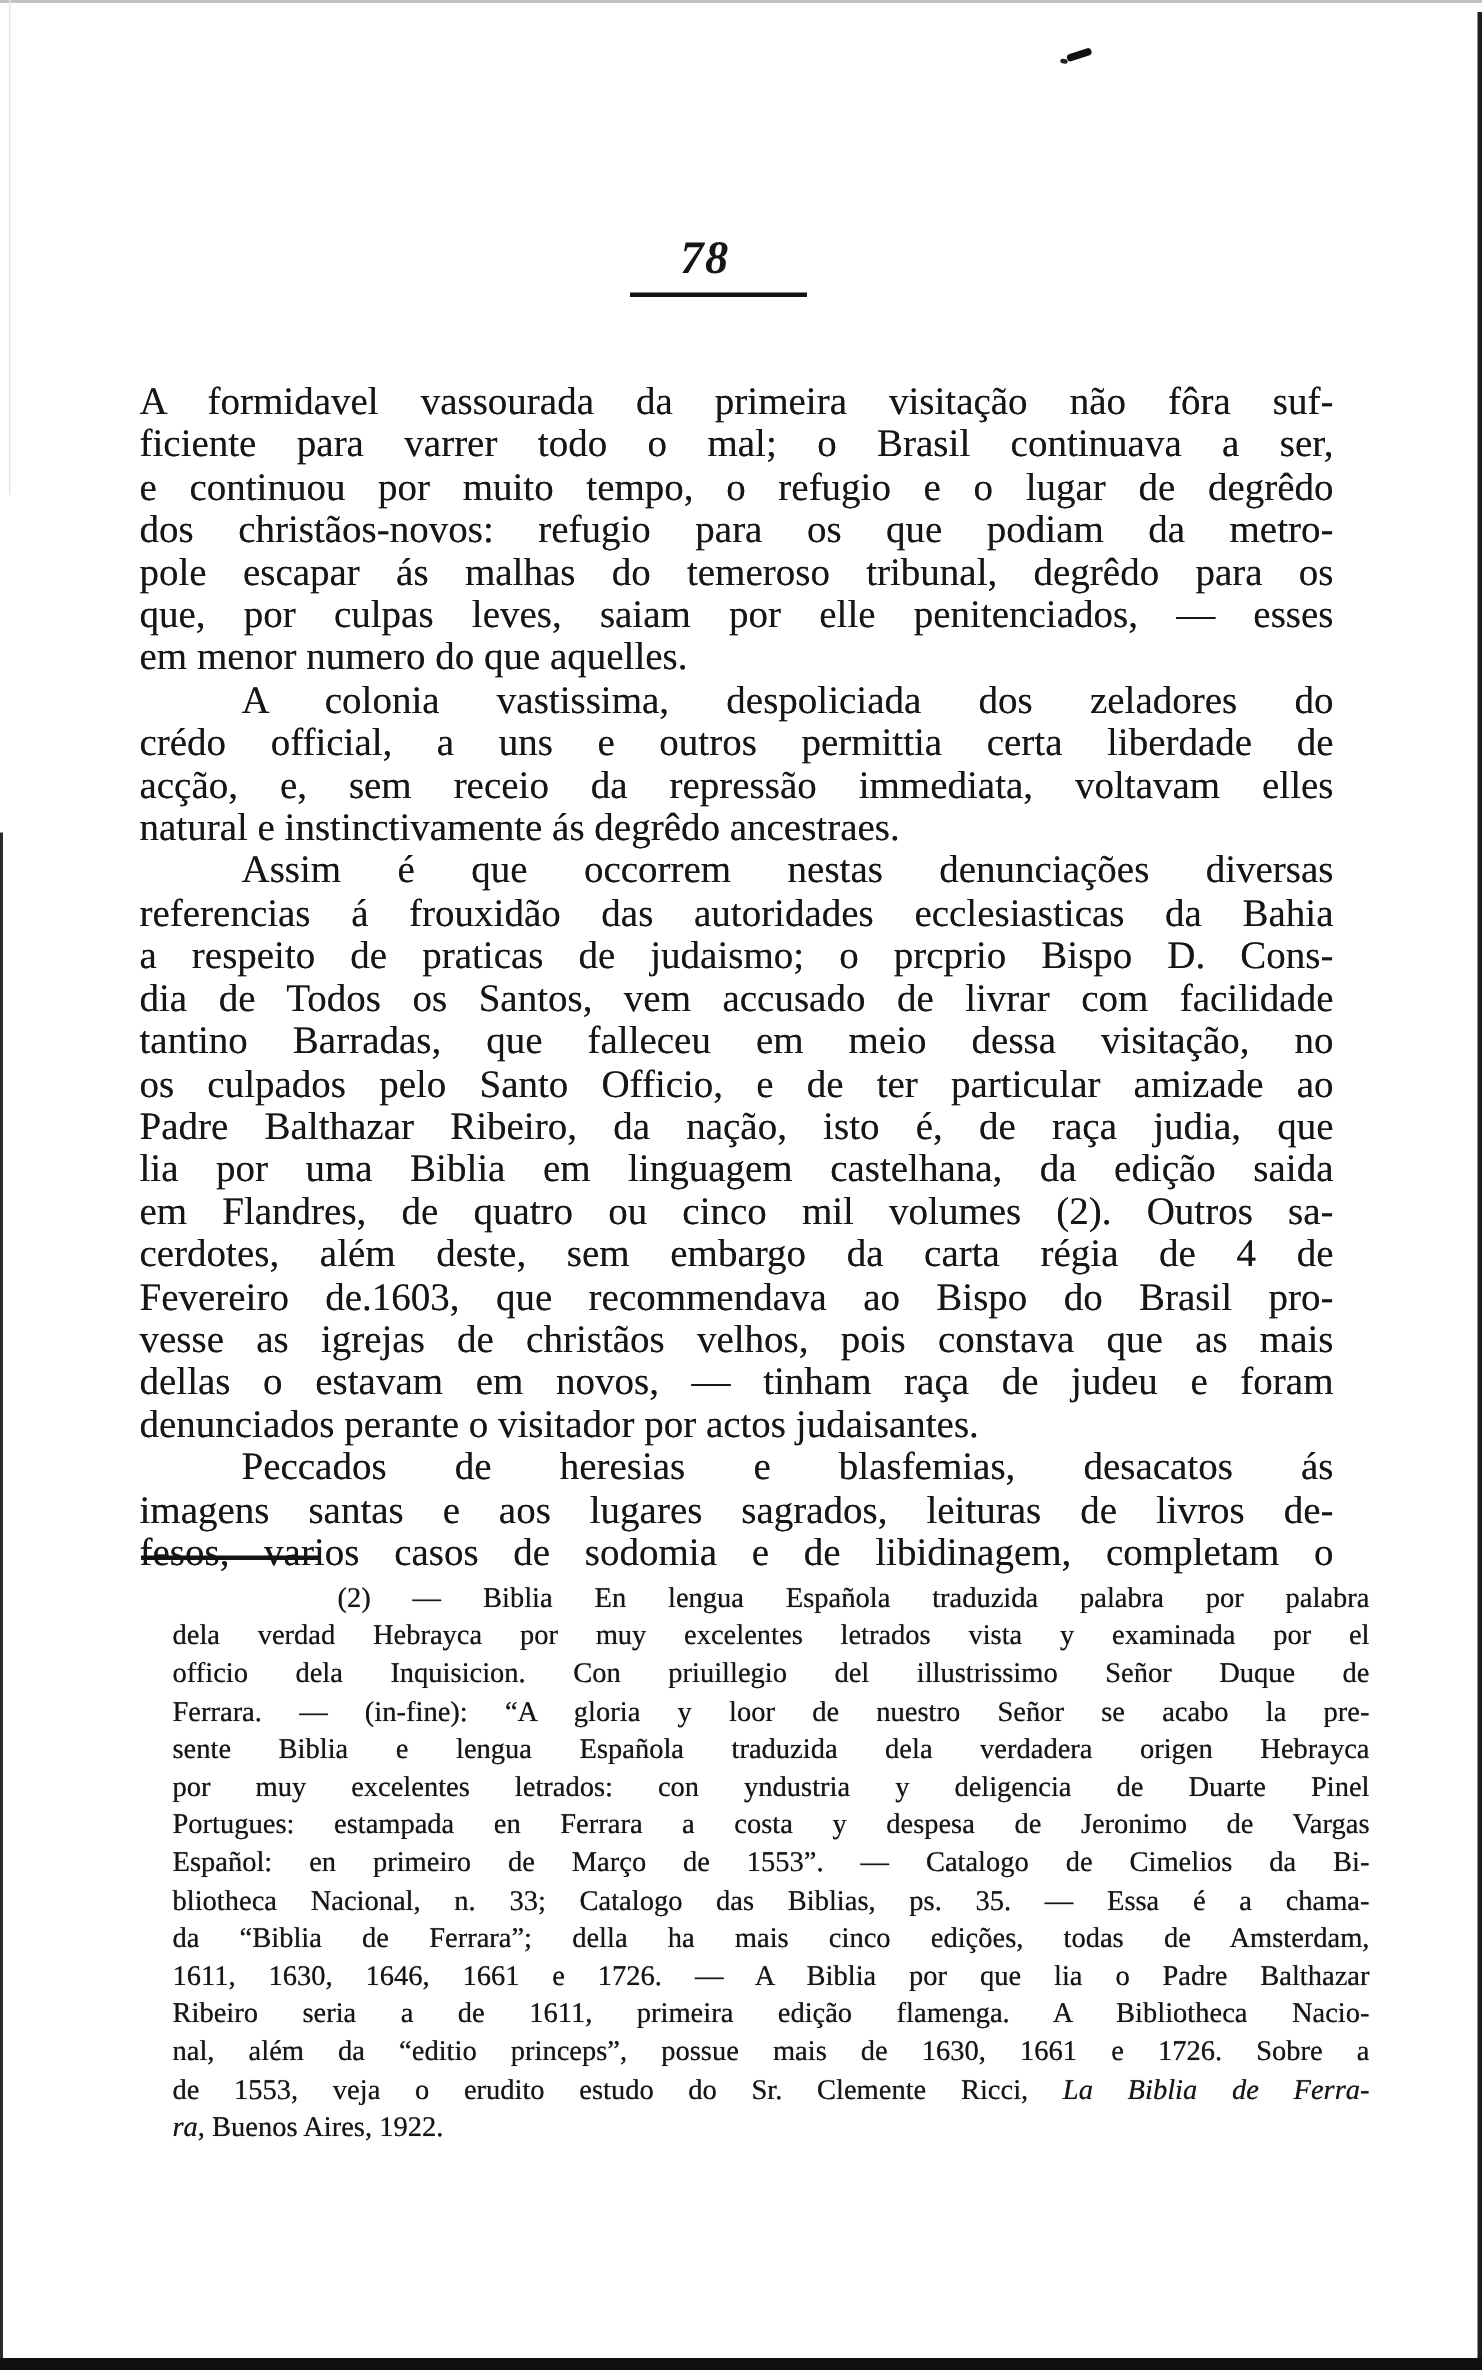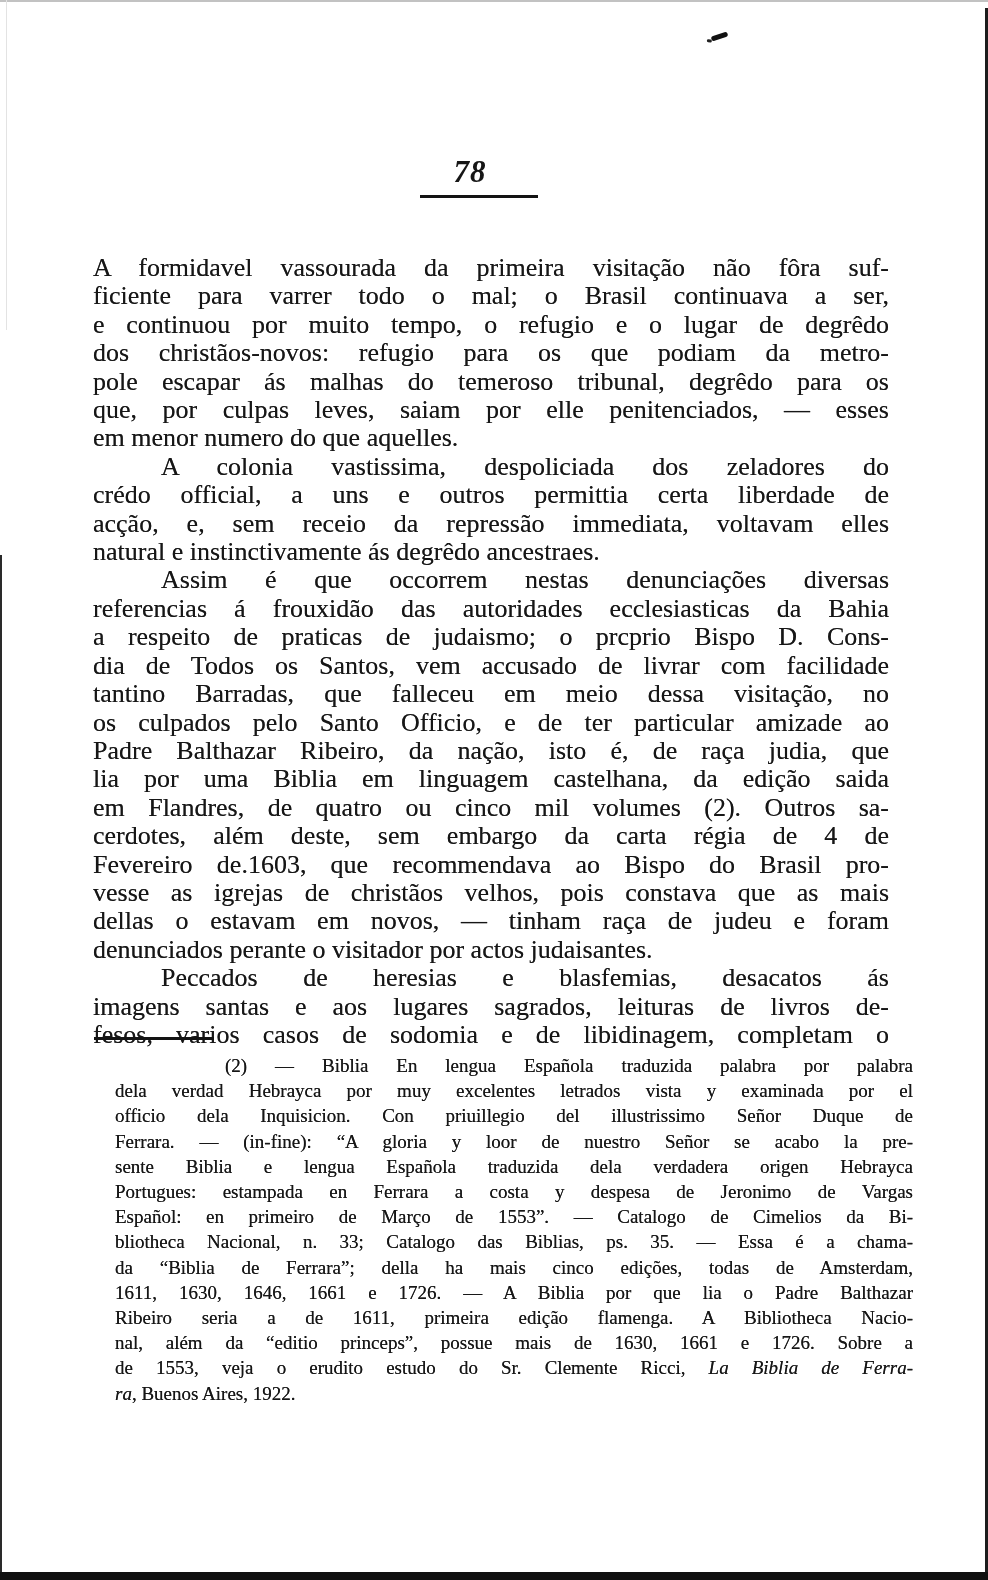--- a/index.html
+++ b/index.html
@@ -117,20 +117,21 @@
   </div>
 </div>
 
 <div class="fnote-rule"></div>
 <div class="fnote">
   <div class="line findent">(2) — Biblia En lengua Española traduzida palabra por palabra</div>
   <div class="line">dela verdad Hebrayca por muy excelentes letrados vista y examinada por el</div>
   <div class="line">officio dela Inquisicion. Con priuillegio del illustrissimo Señor Duque de</div>
   <div class="line">Ferrara. — (in-fine): “A gloria y loor de nuestro Señor se acabo la pre-</div>
   <div class="line">sente Biblia e lengua Española traduzida dela verdadera origen Hebrayca</div>
+  <div class="line">por muy excelentes letrados: con yndustria y deligencia de Duarte Pinel</div>
   <div class="line">Portugues: estampada en Ferrara a costa y despesa de Jeronimo de Vargas</div>
   <div class="line">Español: en primeiro de Março de 1553”. — Catalogo de Cimelios da Bi-</div>
   <div class="line">bliotheca Nacional, n. 33; Catalogo das Biblias, ps. 35. — Essa é a chama-</div>
   <div class="line">da “Biblia de Ferrara”; della ha mais cinco edições, todas de Amsterdam,</div>
   <div class="line">1611, 1630, 1646, 1661 e 1726. — A Biblia por que lia o Padre Balthazar</div>
   <div class="line">Ribeiro seria a de 1611, primeira edição flamenga. A Bibliotheca Nacio-</div>
   <div class="line">nal, além da “editio princeps”, possue mais de 1630, 1661 e 1726. Sobre a</div>
   <div class="line"><span>de 1553, veja o erudito estudo do Sr. Clemente Ricci, </span><span class="ital">La Biblia de Ferra-</span></div>
   <div class="line"><span class="ital">ra</span><span>, Buenos Aires, 1922.</span></div>
 </div>

